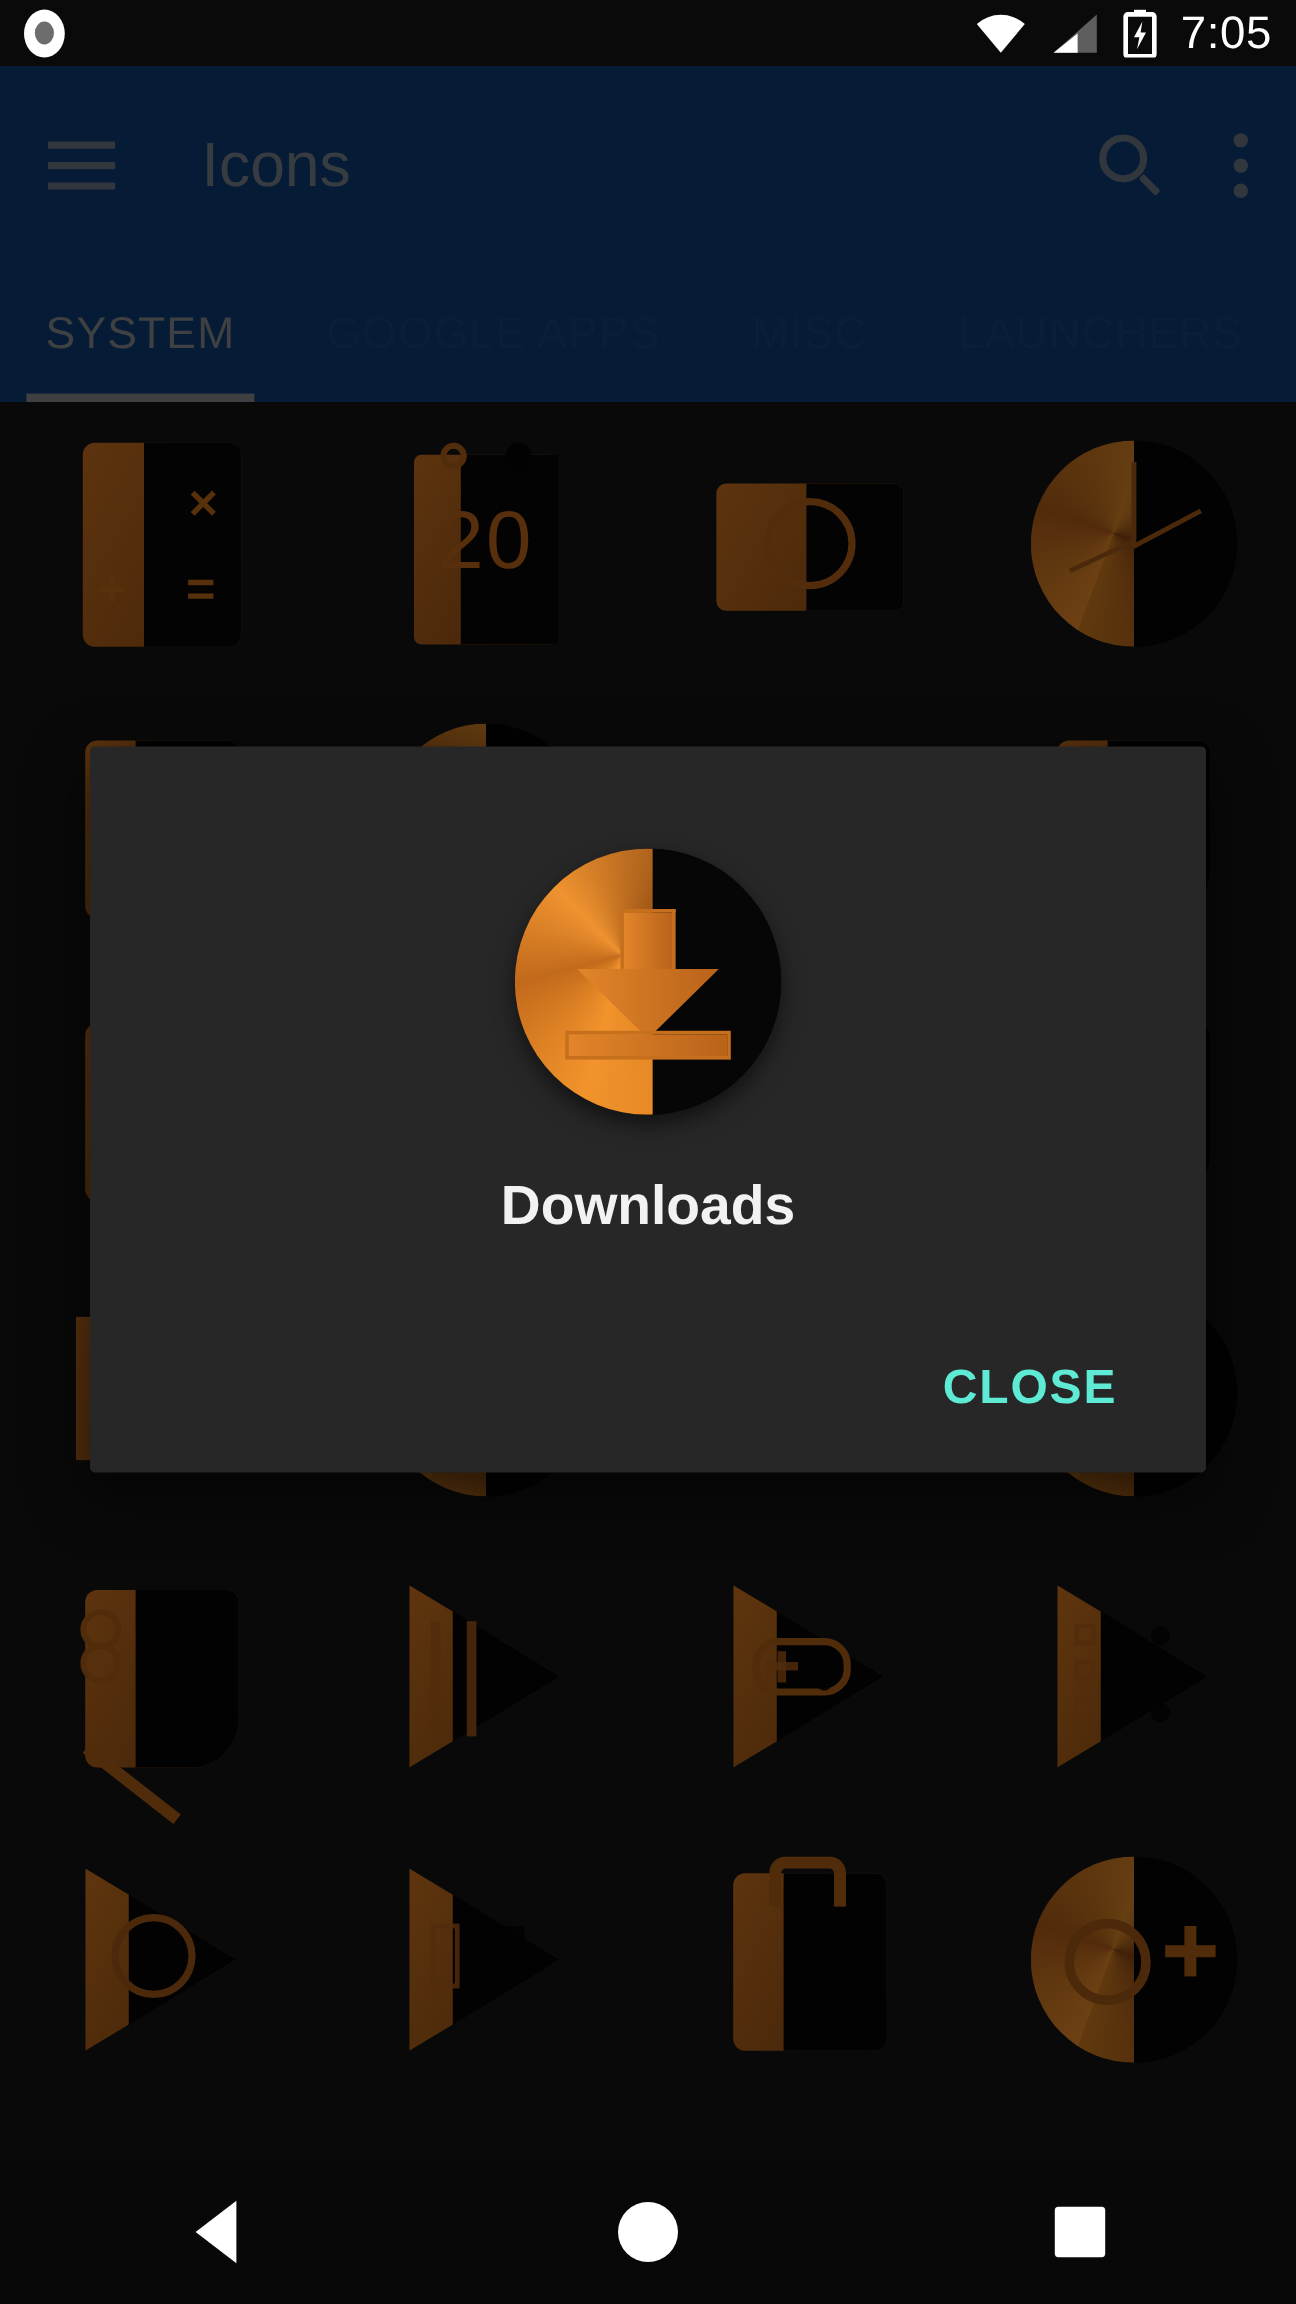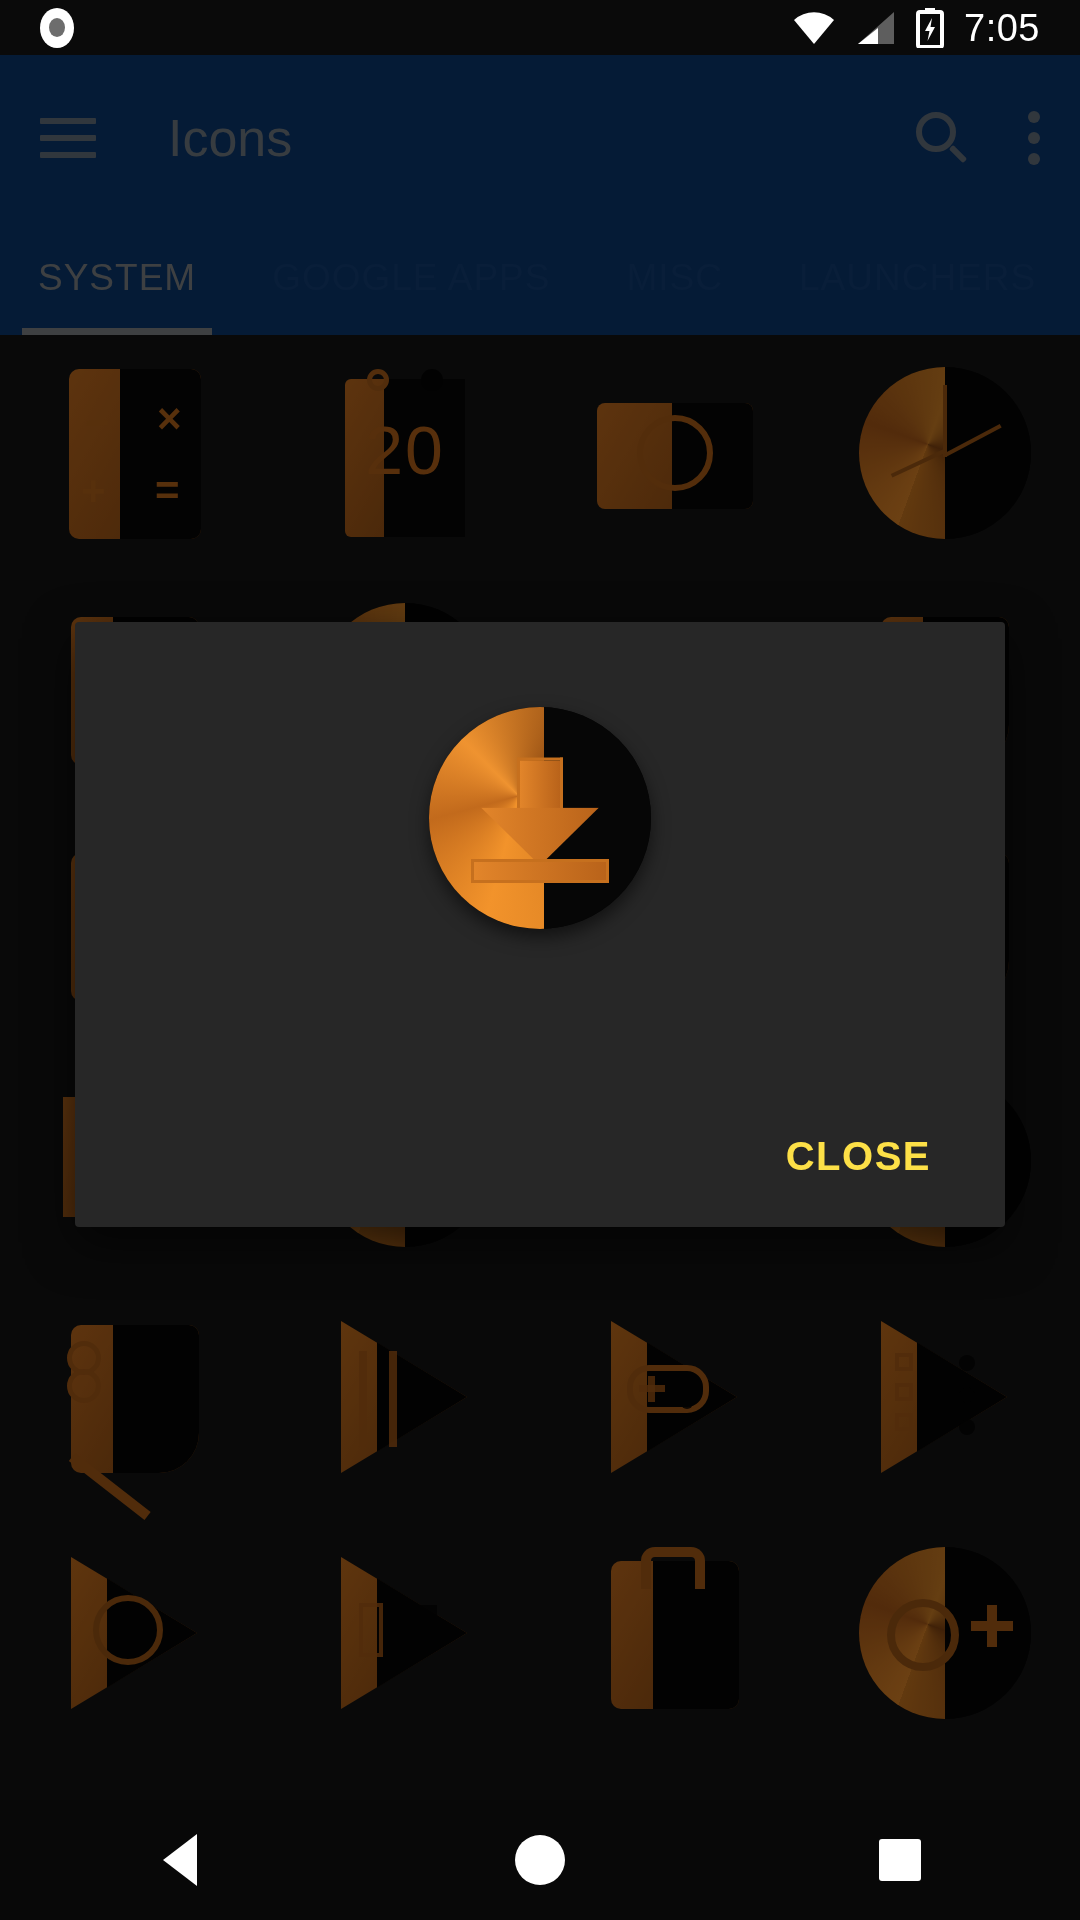--- a/index.html
+++ b/index.html
@@ -8,21 +8,21 @@
     background:#000;
     font-family:"Liberation Sans", sans-serif;
     overflow:hidden;
   }
   #screen { position:relative; width:1080px; height:1920px; background:#141414; overflow:hidden; }
 
   
   #status-bar {
     position:absolute; top:0; left:0; width:1080px; height:55px;
     background:#0a0a0a; display:flex; align-items:center;
-    padding:0 40px; z-index:60;
+    padding:0 20px; z-index:60;
   }
   .sb-left { display:flex; align-items:center; gap:14px; flex:0 0 auto; }
   .sb-right { margin-left:auto; display:flex; align-items:center; gap:20px; }
   .cam-dot {
     width:34px; height:40px; border-radius:50%;
     background:#fff; display:flex; align-items:center; justify-content:center;
   }
   .cam-dot i { width:16px; height:19px; border-radius:50%; background:#6d6d6d; display:block; }
   .time-text { color:#fff; font-size:38px; letter-spacing:0.5px; font-weight:400; line-height:1; }
 
@@ -133,21 +133,21 @@
   .dl-icon .dl-right { position:absolute; right:0; top:0; width:48%; height:100%; background:#060606; }
   .dl-arrow { position:absolute; left:50%; top:50%; transform:translate(-50%,-56%); width:120px; height:108px; }
   .dl-arrow .stem { position:absolute; left:50%; transform:translateX(-50%); top:0; width:46px; height:54px;
     background:linear-gradient(90deg,#e2852a,#b9631a); border:3px solid #c6701e; border-bottom:none; box-sizing:border-box; }
   .dl-arrow .head { position:absolute; left:50%; transform:translateX(-50%); top:50px; width:118px; height:58px;
     background:linear-gradient(90deg,#e2852a,#b9631a); clip-path:polygon(0% 0%, 100% 0%, 50% 100%); }
   .dl-bar { position:absolute; left:50%; transform:translateX(-50%); bottom:46px; width:138px; height:24px;
     background:linear-gradient(90deg,#e2852a,#b9631a); border:3px solid #c6701e; box-sizing:border-box; }
   .dlg-title { position:absolute; top:355px; left:0; right:0; text-align:center; color:#f2f2f2; font-size:46px; font-weight:700; }
   .dlg-actions { position:absolute; bottom:30px; right:0; left:0; display:flex; justify-content:flex-end; padding-right:52px; }
-  .close-btn { color:#fde047; font-size:40px; font-weight:700; letter-spacing:1.5px; padding:18px 22px; cursor:pointer; background:transparent; border:none; font-family:inherit; }
+  .close-btn { color:#5eead4; font-size:40px; font-weight:700; letter-spacing:1.5px; padding:18px 22px; cursor:pointer; background:transparent; border:none; font-family:inherit; }
 
   
   #nav-bar {
     position:absolute; bottom:0; left:0; width:1080px; height:120px;
     background:rgba(8,8,8,0.62); display:flex; align-items:center; z-index:50;
   }
   #nav-bar .nav-cell { flex:1; display:flex; align-items:center; justify-content:center; cursor:pointer; }
   .nav-back { width:0; height:0; border-top:26px solid transparent; border-bottom:26px solid transparent; border-right:34px solid #fff; }
   .nav-home { width:50px; height:50px; border-radius:50%; background:#fff; }
   .nav-recent { width:42px; height:42px; background:#fff; border-radius:3px; }
@@ -443,20 +443,21 @@
       <div class="dl-icon">
         <div class="dl-left"></div>
         <div class="dl-right"></div>
         <div class="dl-arrow">
           <div class="stem"></div>
           <div class="head"></div>
         </div>
         <div class="dl-bar"></div>
       </div>
     </div>
+    <div class="dlg-title">Downloads</div>
     <div class="dlg-actions">
       <button class="close-btn">CLOSE</button>
     </div>
   </div>
 
   <div id="nav-bar">
     <div class="nav-cell">
       <div class="nav-back"></div>
     </div>
     <div class="nav-cell">

